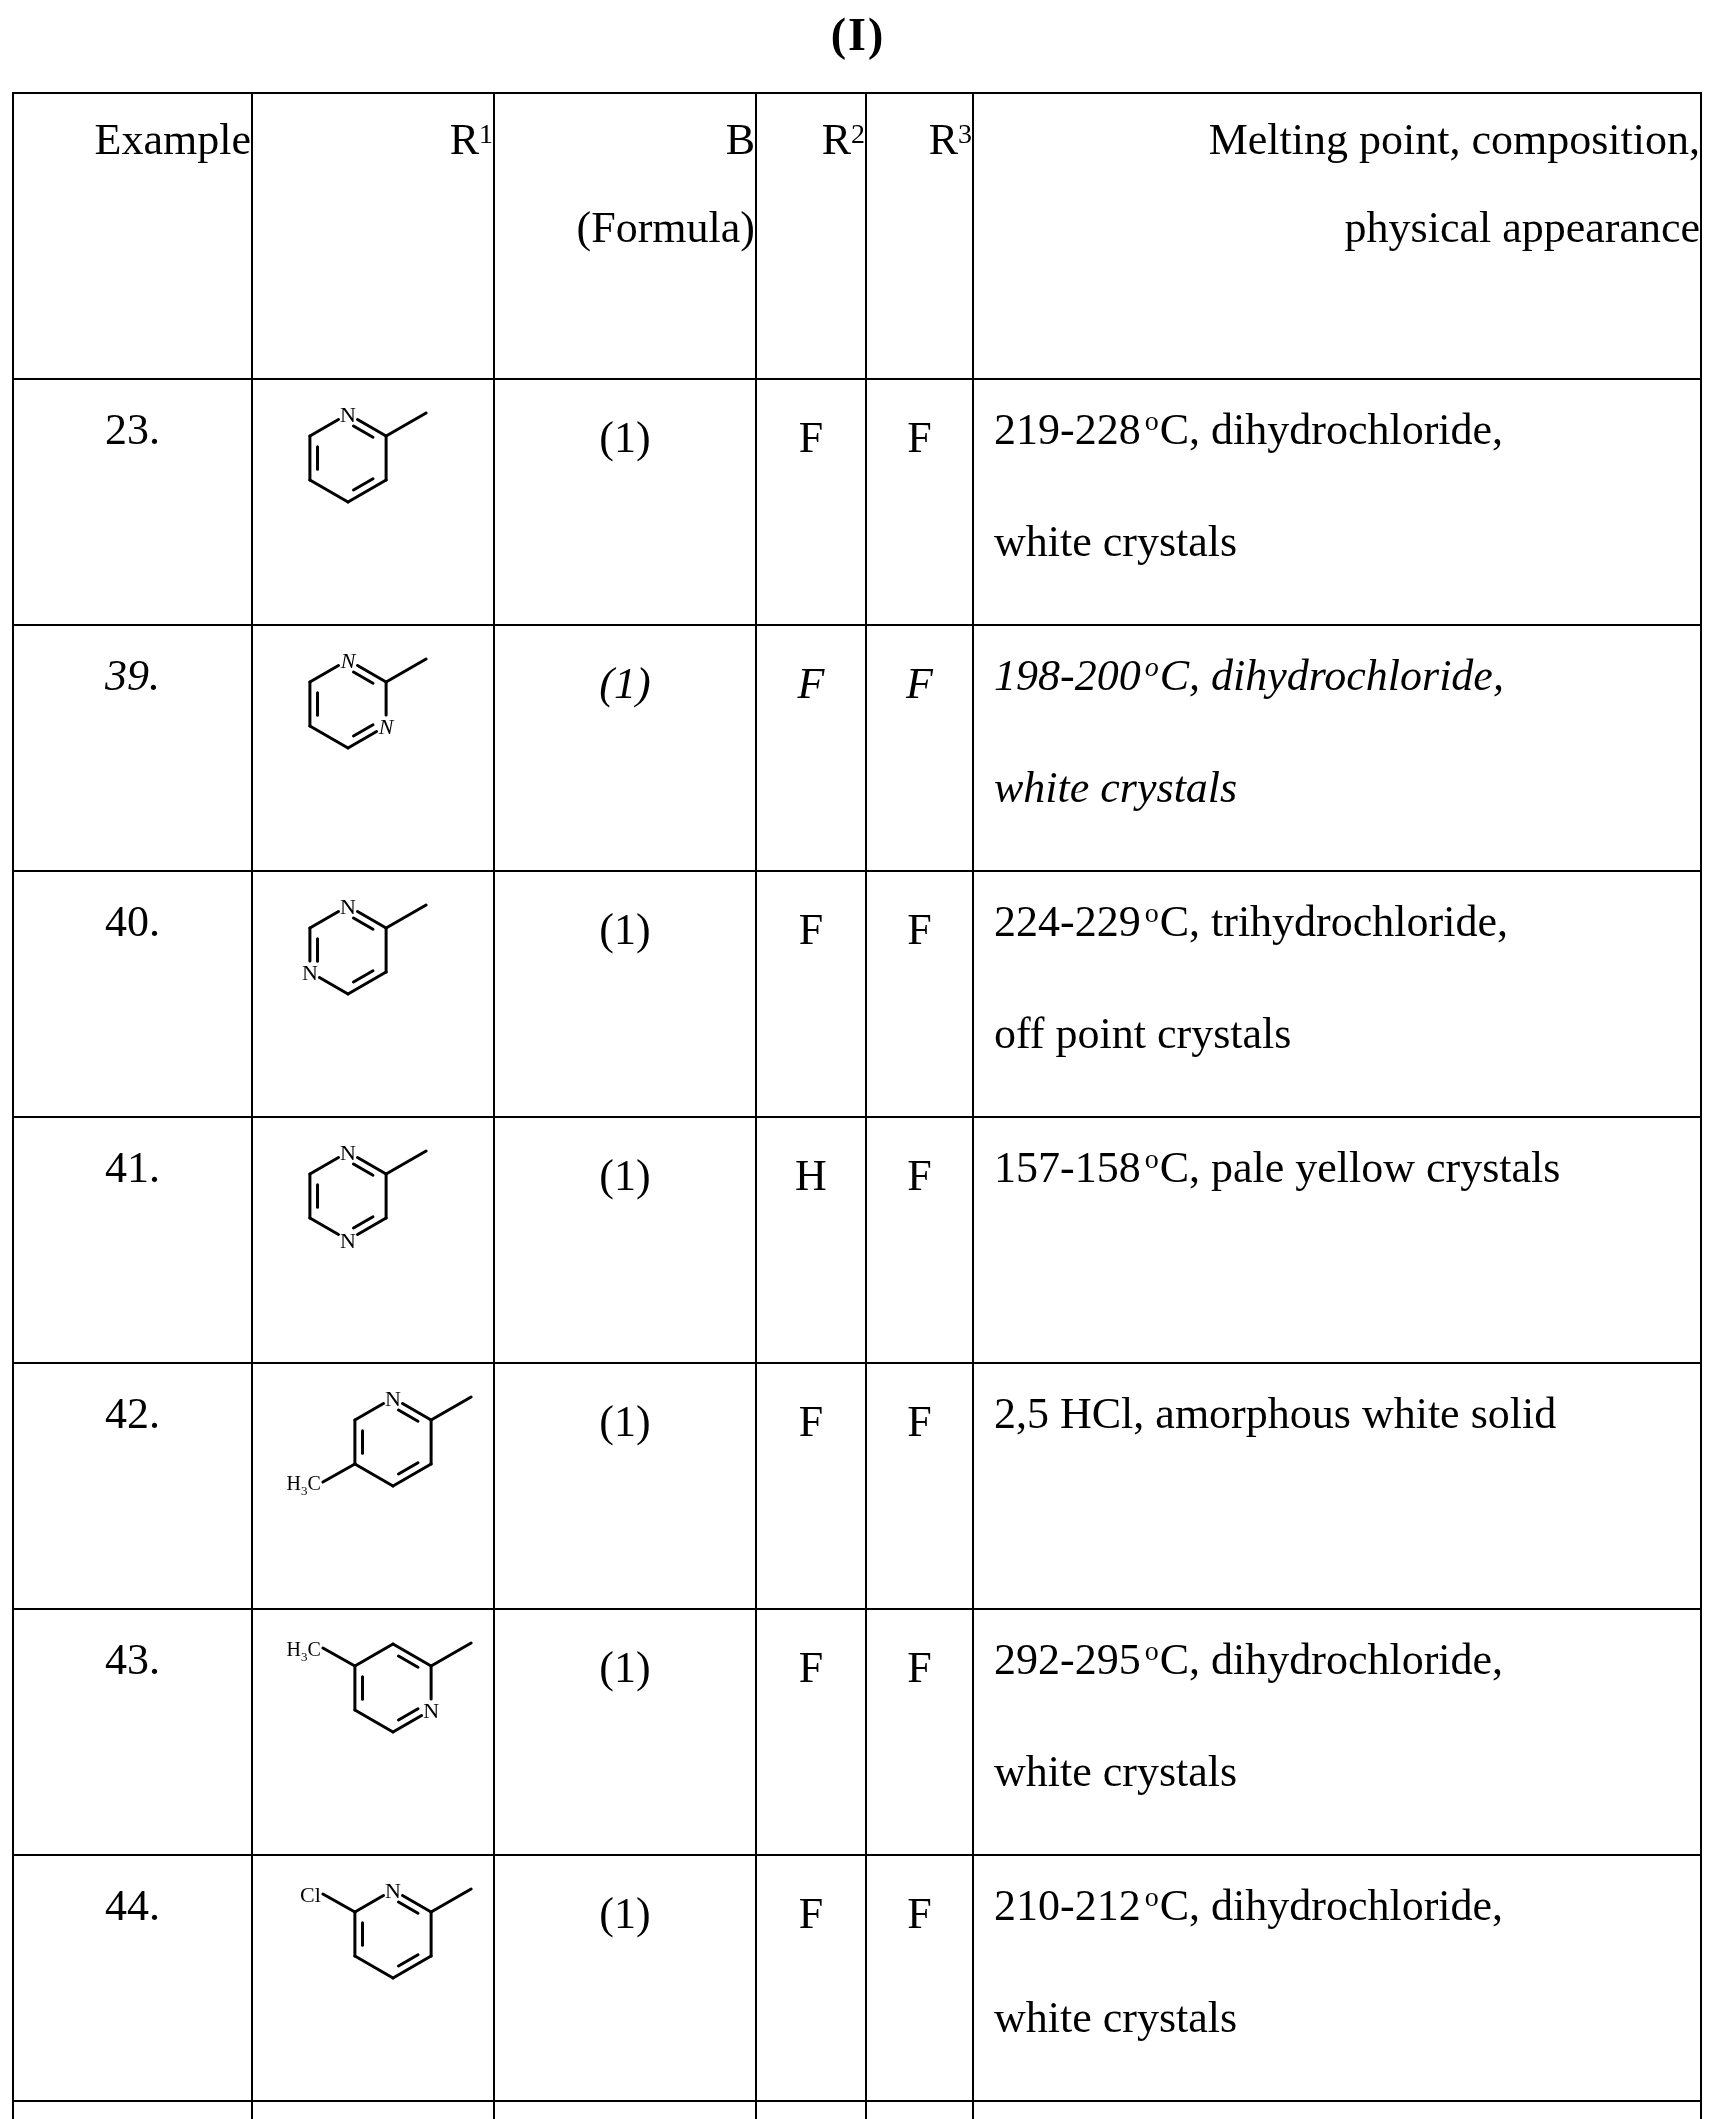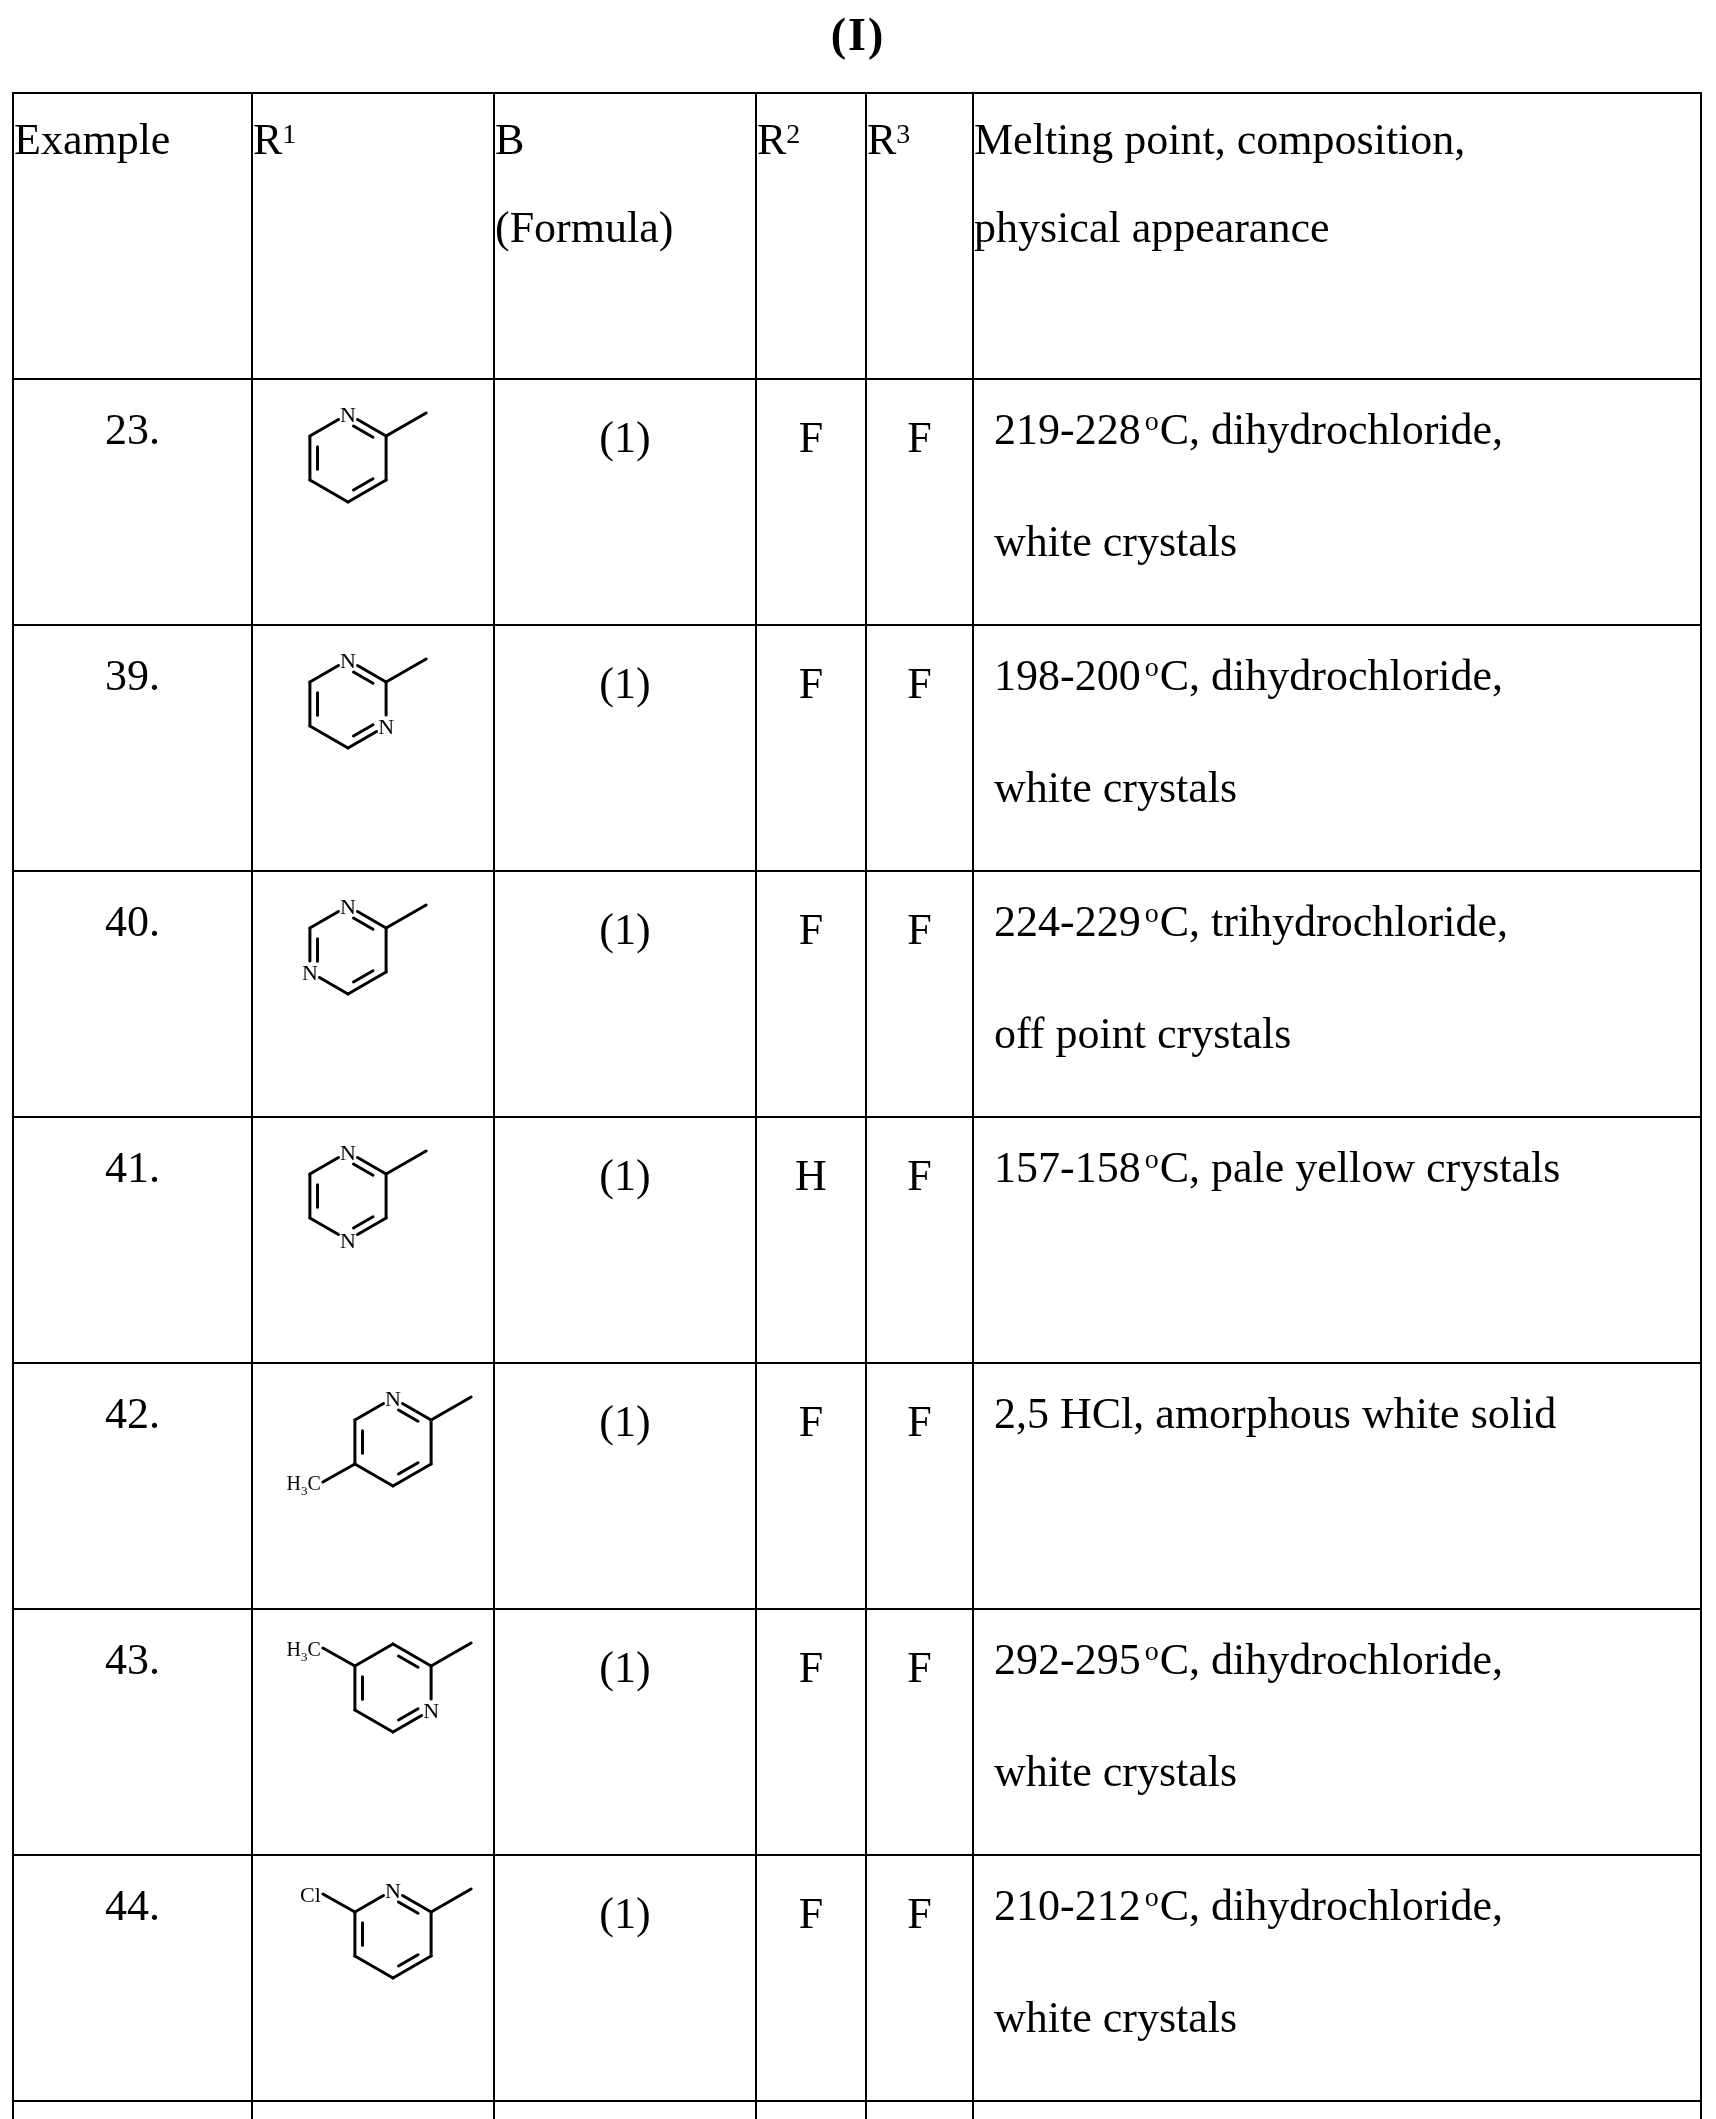--- a/index.html
+++ b/index.html
@@ -3,21 +3,21 @@
 <meta charset="utf-8">
 <style>
   html, body { margin:0; padding:0; background:#ffffff; }
   body { width:1716px; height:2119px; position:relative; overflow:hidden;
          font-family:"Liberation Serif","DejaVu Serif",serif; color:#000; }
   .title { position:absolute; left:0; width:1716px; top:8px; text-align:center;
            font-size:46px; font-weight:bold; letter-spacing:2px; }
   table { position:absolute; left:12px; top:92px; border-collapse:collapse;
           table-layout:fixed; width:1688px; }
   td, th { border:2px solid #000; vertical-align:top; padding:0; font-weight:normal; }
-  th { font-size:44px; line-height:88px; text-align:left; padding-top:2px; }
+  th { font-size:44px; line-height:88px; text-align:right; padding-top:2px; }
   td { font-size:44px; }
   sup { font-size:28px; vertical-align:top; position:relative; top:-6px; }
   .c-ex { text-align:center; padding-top:20px; line-height:60px; }
   .c-b, .c-r { text-align:center; padding-top:28px; line-height:60px; }
   .c-desc { text-align:left; padding:20px 0 0 20px; line-height:112px; }
   .c-desc .line { display:block; height:112px; line-height:60px; }
   .c-r1 svg { display:block; }
   .deg { font-size:28px; position:relative; top:-14px; margin-left:4px; margin-right:1px; }
 </style>
 </head>
@@ -68,21 +68,21 @@
         </td>
     <td class="c-b"><span>(1)</span></td>
     <td class="c-r"><span>F</span></td>
     <td class="c-r"><span>F</span></td>
     <td class="c-desc">
       <span class="line"><span>219-228</span><span class="deg">o</span><span>C, dihydrochloride,</span></span>
       <span class="line">white crystals</span>
     </td>
   </tr>
 
-  <tr style="height: 224px;">
+  <tr style="height: 224px; font-style: italic;">
     <td class="c-ex"><span>39.</span></td>
     <td class="c-r1">
           <svg width="240" height="180" viewBox="-10 0 240 180">
     <g stroke="#000" stroke-width="3" fill="none" stroke-linecap="round">
               <line x1="94.52627944162883" y1="39.5" x2="123.1051177665153" y2="56"></line>
               <line x1="123.1051177665153" y1="56" x2="123.1051177665153" y2="89"></line>
               <line x1="113.57883832488648" y1="105.5" x2="85" y2="122"></line>
               <line x1="85" y1="122" x2="46.894882233484694" y2="100"></line>
               <line x1="46.894882233484694" y1="100" x2="46.8948822334847" y2="56"></line>
               <line x1="46.8948822334847" y1="56" x2="75.47372055837118" y2="39.5"></line>

